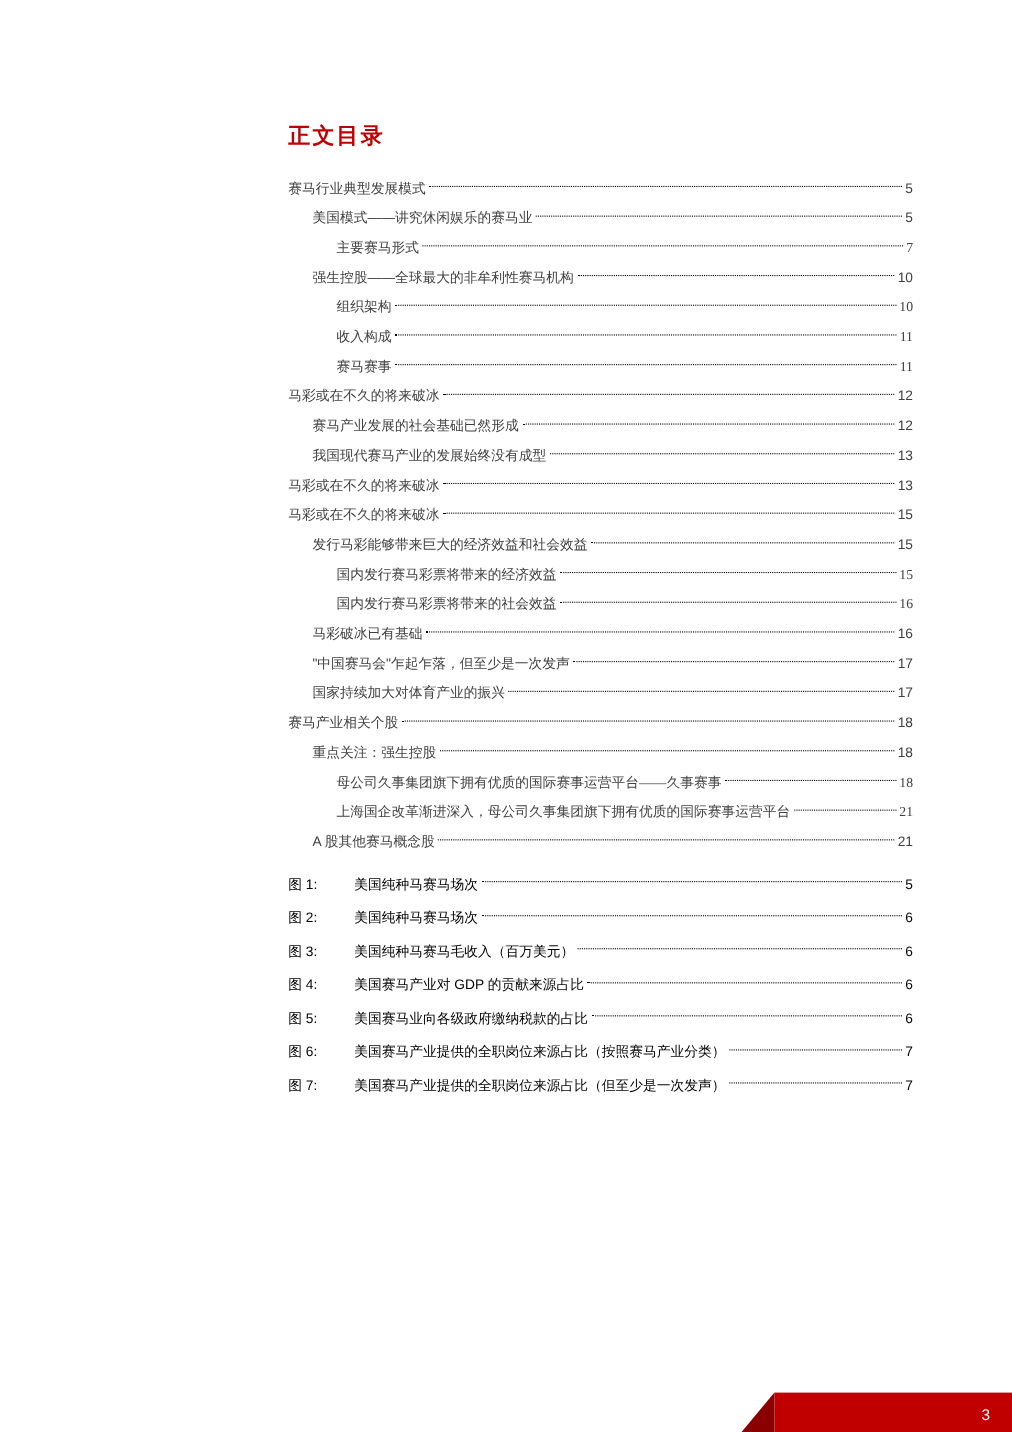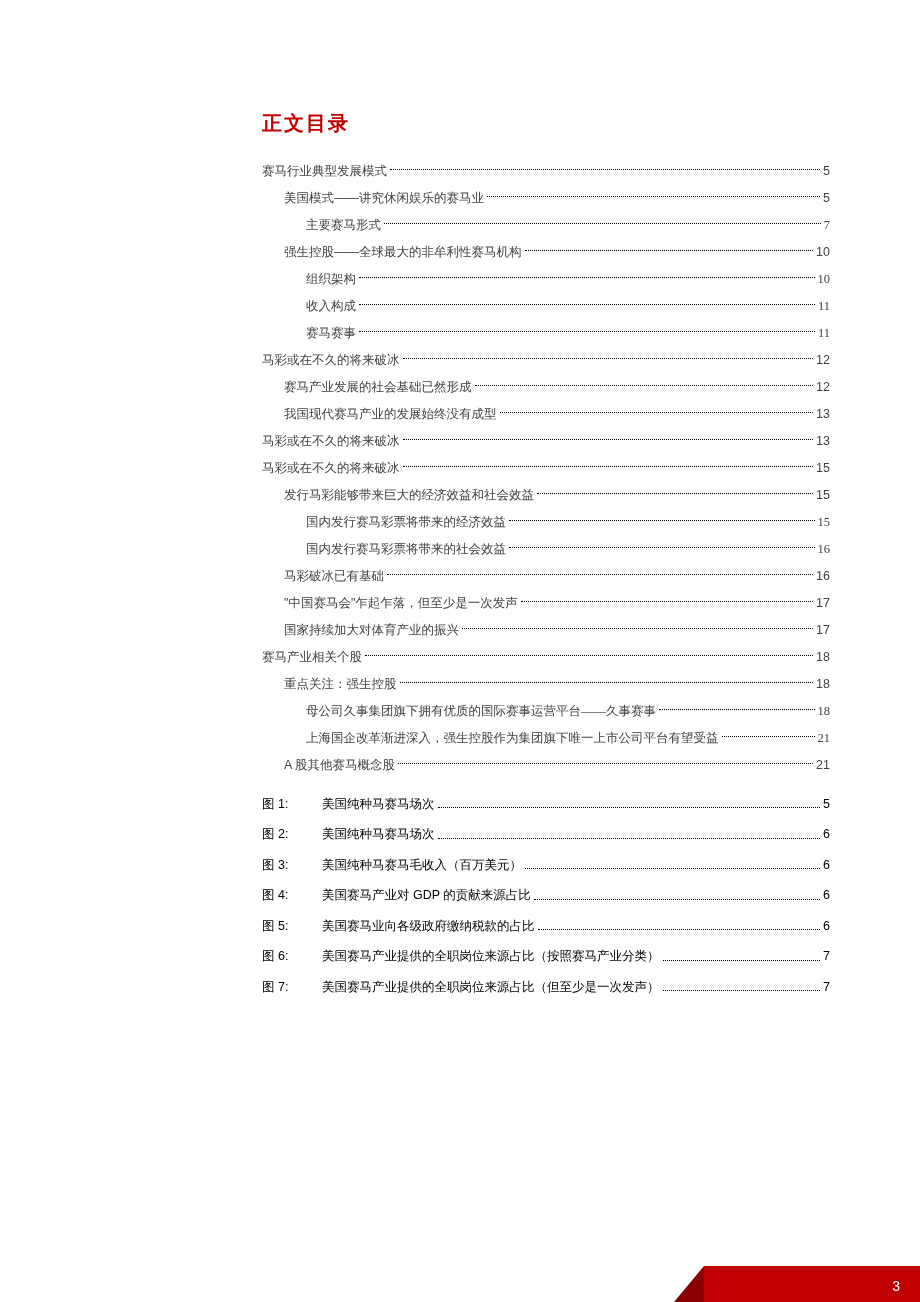--- a/index.html
+++ b/index.html
@@ -55,21 +55,21 @@
       margin: 0 3px;
       position: relative;
       top: -2px;
       min-width: 10px;
     }
     .toc-page {
       flex-shrink: 0;
     }
     .fig-entry {
       display: flex;
-      align-items: flex-end;
+      align-items: center;
       font-size: 12.5px;
       color: #000;
       line-height: 1;
       margin-bottom: 18px;
       white-space: nowrap;
     }
     .fig-prefix {
       flex-shrink: 0;
       width: 60px;
     }
@@ -225,21 +225,21 @@
           <span class="toc-label">重点关注：强生控股</span>
           <span class="toc-dots"></span>
           <span class="toc-page">18</span>
         </div>
         <div class="toc-entry level-3">
           <span class="toc-label">母公司久事集团旗下拥有优质的国际赛事运营平台——久事赛事</span>
           <span class="toc-dots"></span>
           <span class="toc-page">18</span>
         </div>
         <div class="toc-entry level-3">
-          <span class="toc-label">上海国企改革渐进深入，强生控股作为集团旗下唯一上市公司平台有望受益</span>
+          <span class="toc-label">上海国企改革渐进深入，母公司久事集团旗下拥有优质的国际赛事运营平台</span>
           <span class="toc-dots"></span>
           <span class="toc-page">21</span>
         </div>
         <div class="toc-entry level-2">
           <span class="toc-label">A 股其他赛马概念股</span>
           <span class="toc-dots"></span>
           <span class="toc-page">21</span>
         </div>
       </div>
   </div>

